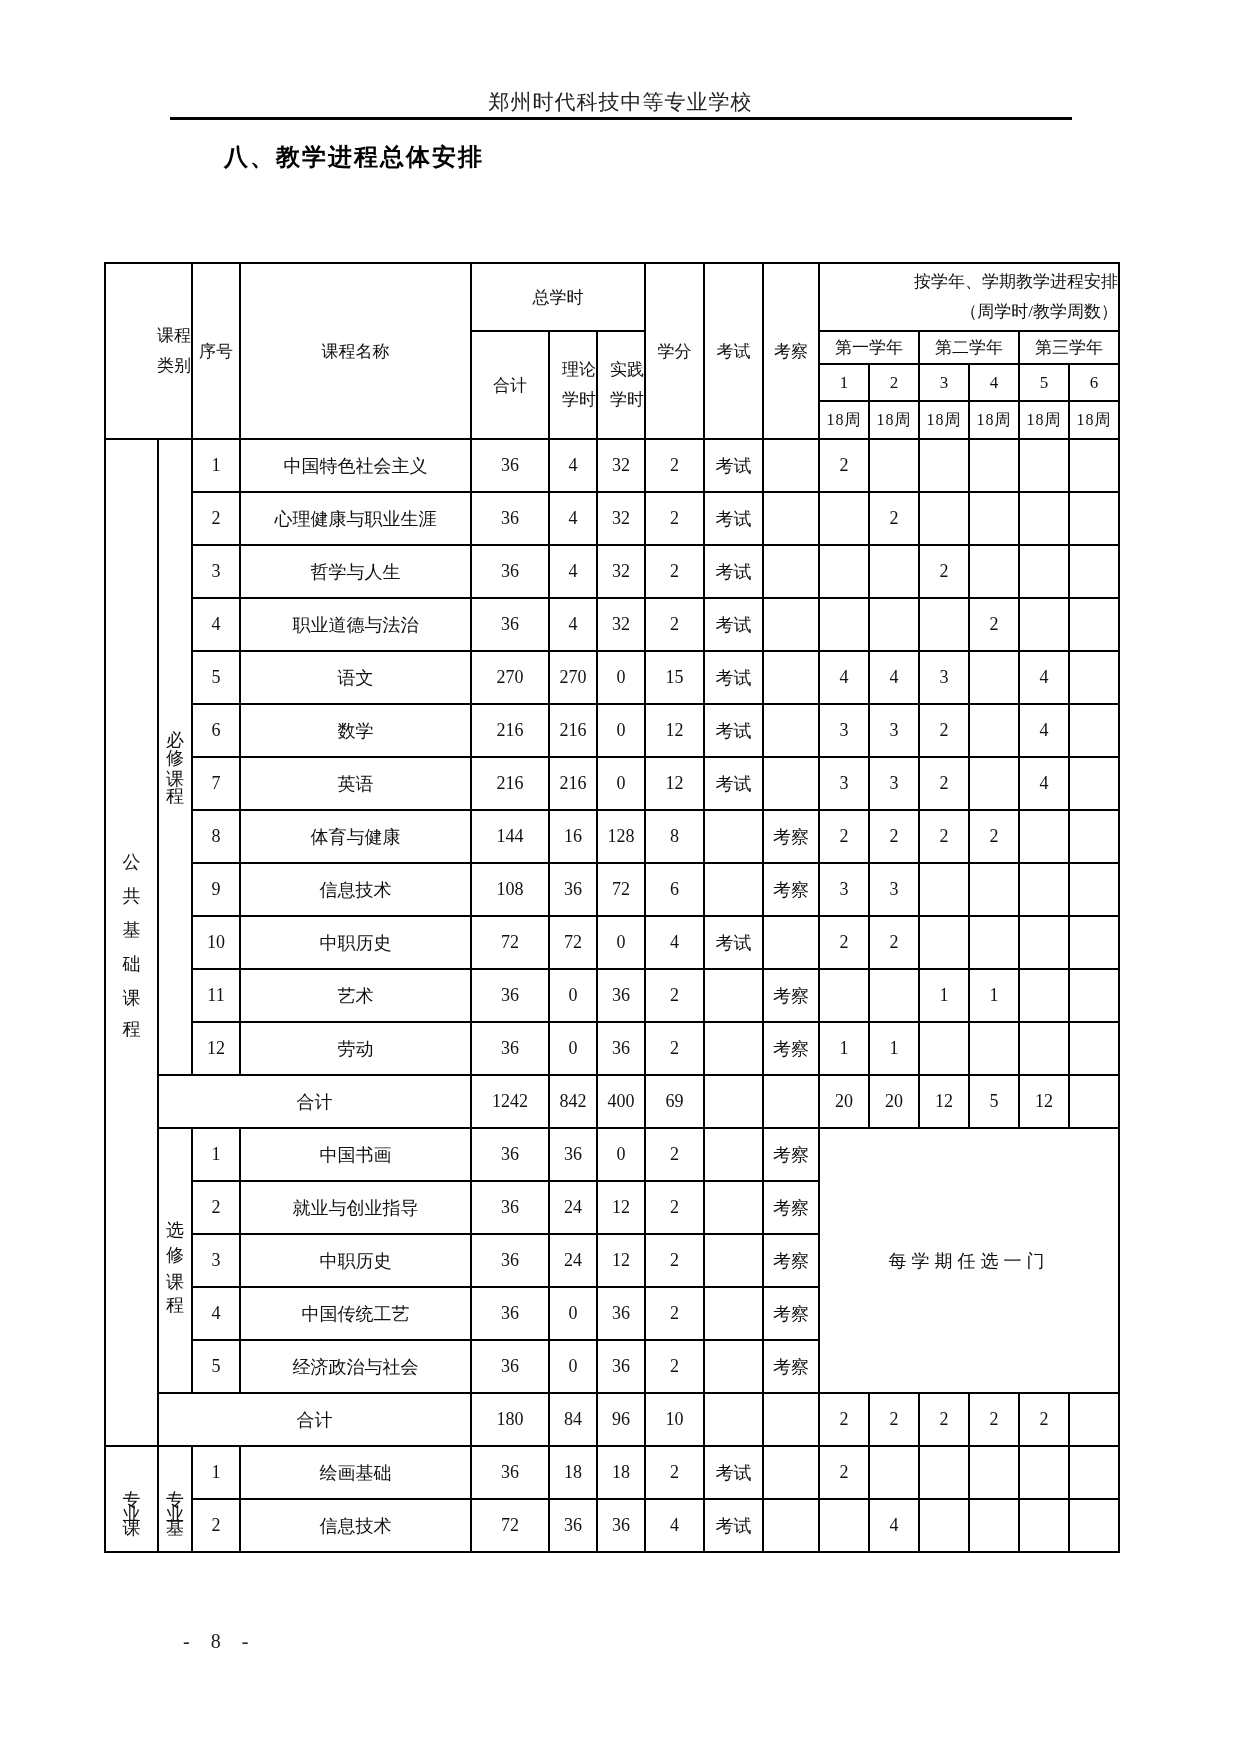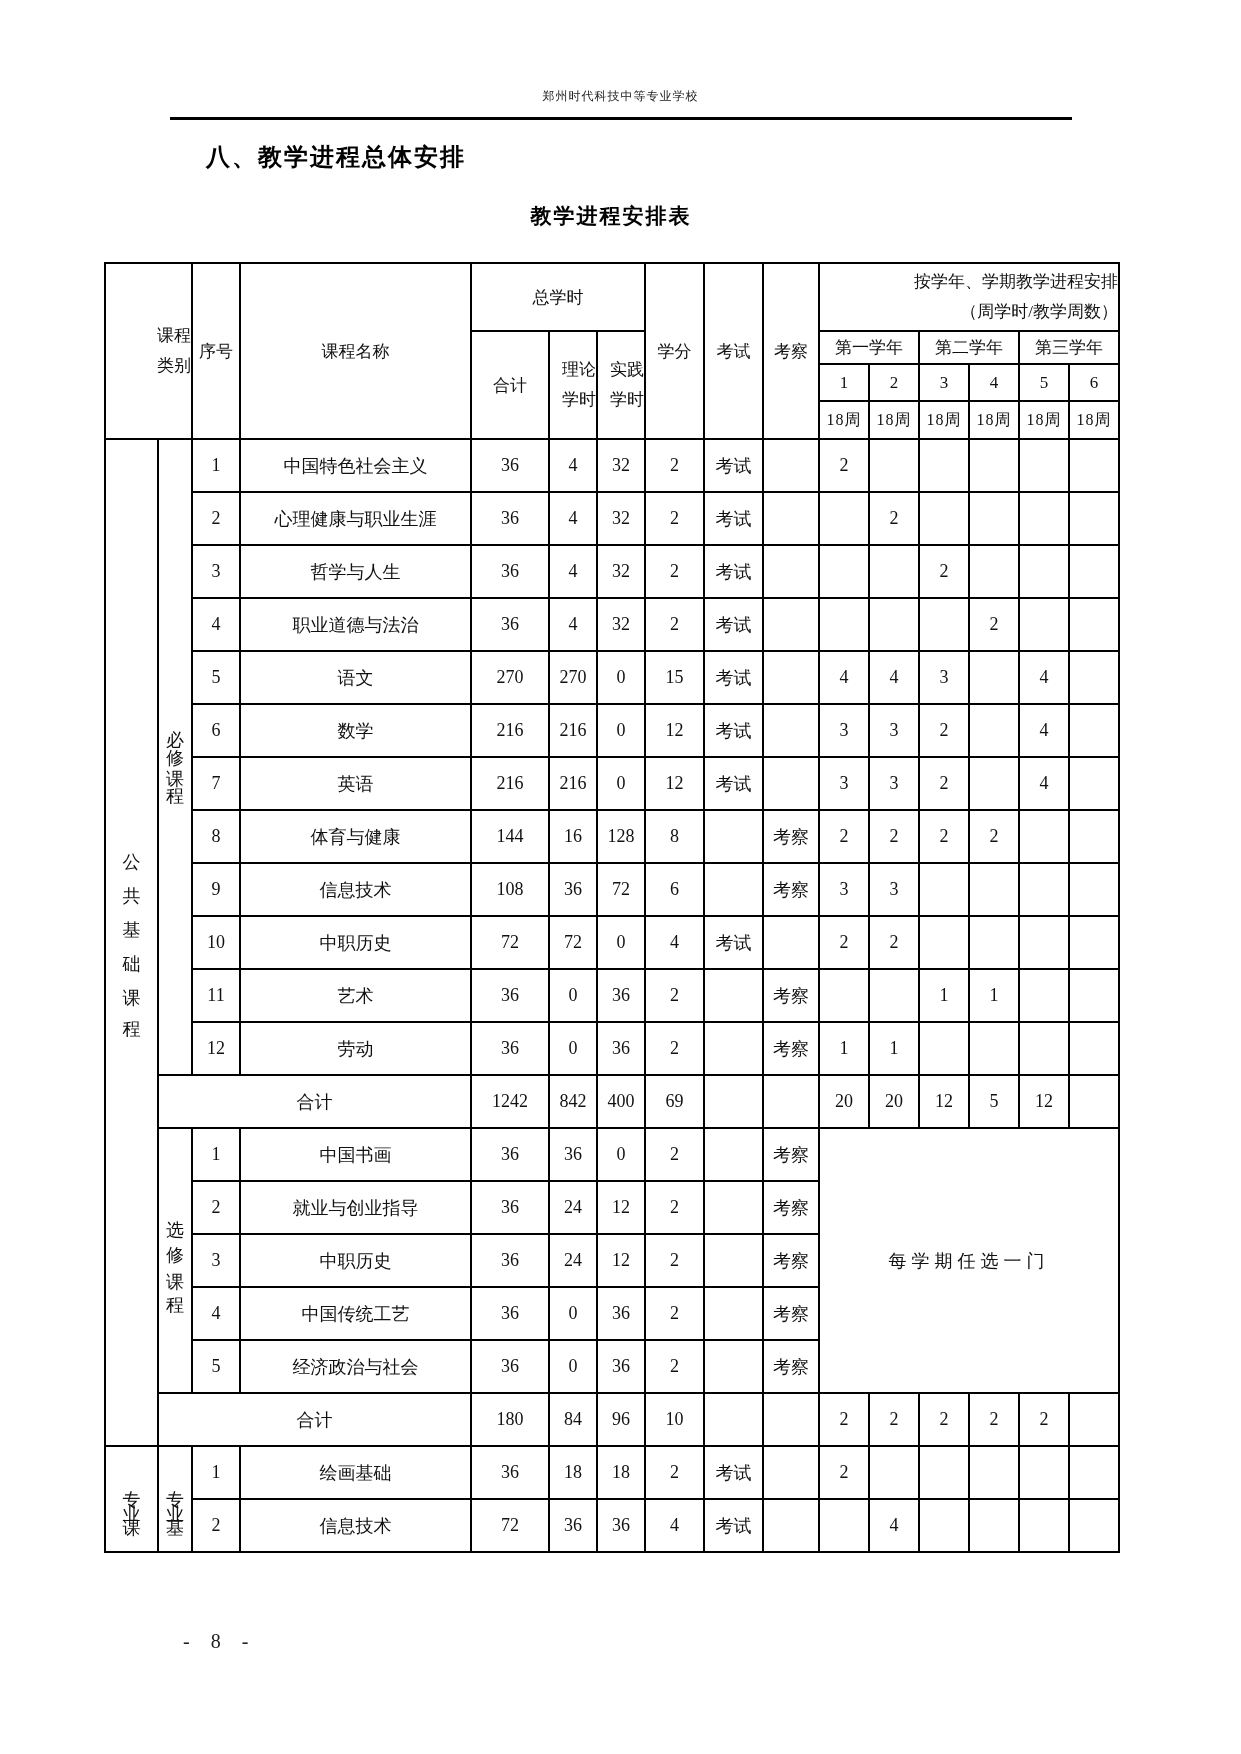--- a/index.html
+++ b/index.html
@@ -3,28 +3,28 @@
 <meta charset="utf-8">
 <style>
   html,body { margin:0; padding:0; background:#888; }
   .page {
     position:relative; width:1241px; height:1754px; margin:0 auto;
     background:#ffffff; overflow:hidden;
     font-family:"Liberation Serif","DejaVu Serif",serif; color:#111;
   }
   .doc-header {
     position:absolute; top:88px; left:0; width:1241px;
-    text-align:center; font-size:12px; letter-spacing:1px; color:#222;
+    text-align:center; font-size:21px; letter-spacing:1px; color:#222;
   }
   .header-rule {
     position:absolute; top:117px; left:170px; width:902px; height:3px;
     background:#000;
   }
   .section-title {
-    position:absolute; top:141px; left:206px;
+    position:absolute; top:141px; left:224px;
     font-family:"Liberation Sans","DejaVu Sans",sans-serif;
     font-size:24px; font-weight:700; letter-spacing:2px; color:#000;
   }
   .table-title {
     position:absolute; top:202px; left:104px; width:1014px; text-align:center;
     font-family:"Liberation Sans","DejaVu Sans",sans-serif;
     font-size:21px; font-weight:700; letter-spacing:2px; color:#000;
   }
   table.schedule {
     position:absolute; top:262px; left:104px;
@@ -51,21 +51,20 @@
     font-size:20px; letter-spacing:8px; color:#222;
   }
 </style>
 </head>
 <body>
 
 <div class="page" data-name="document-page">
   <div class="doc-header" data-name="doc-header">郑州时代科技中等专业学校</div>
   <div class="header-rule" data-name="header-rule"></div>
   <div class="section-title" data-name="section-title">八、教学进程总体安排</div>
-  <div class="table-title" data-name="table-title">教学进程安排表</div>
   <table class="schedule" data-name="schedule-table">
     <colgroup data-name="schedule-colgroup">
         <col style="width: 53px;">
         <col style="width: 34px;">
         <col style="width: 48px;">
         <col style="width: 231px;">
         <col style="width: 78px;">
         <col style="width: 48px;">
         <col style="width: 48px;">
         <col style="width: 59px;">

